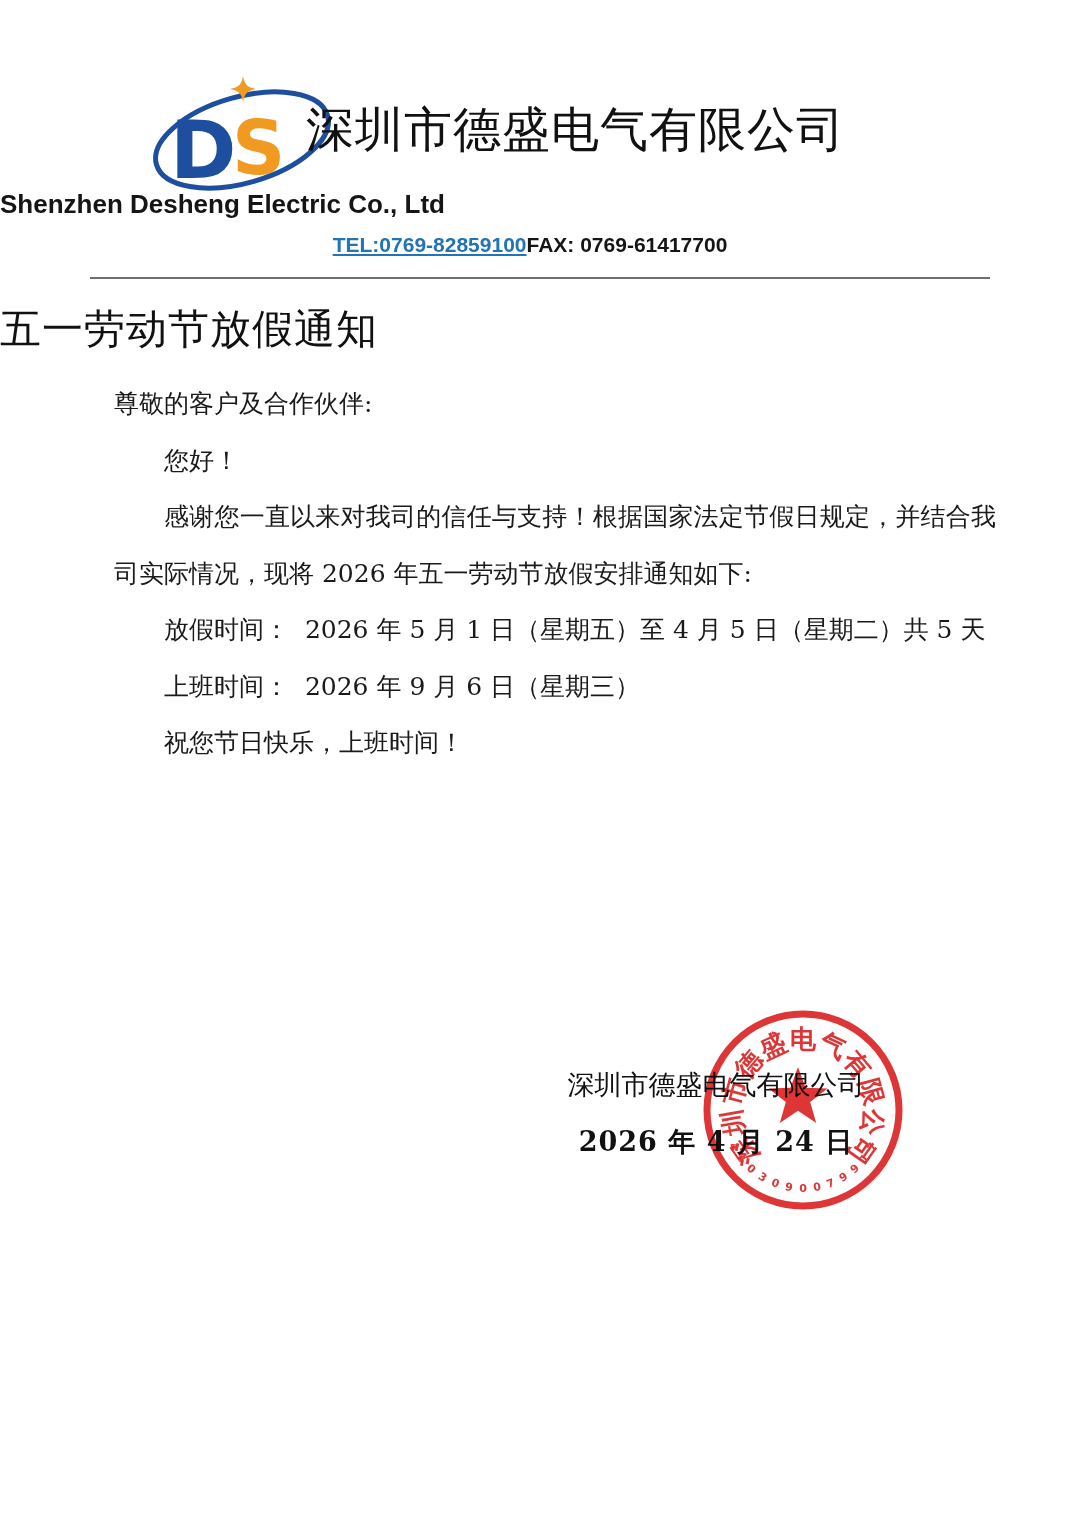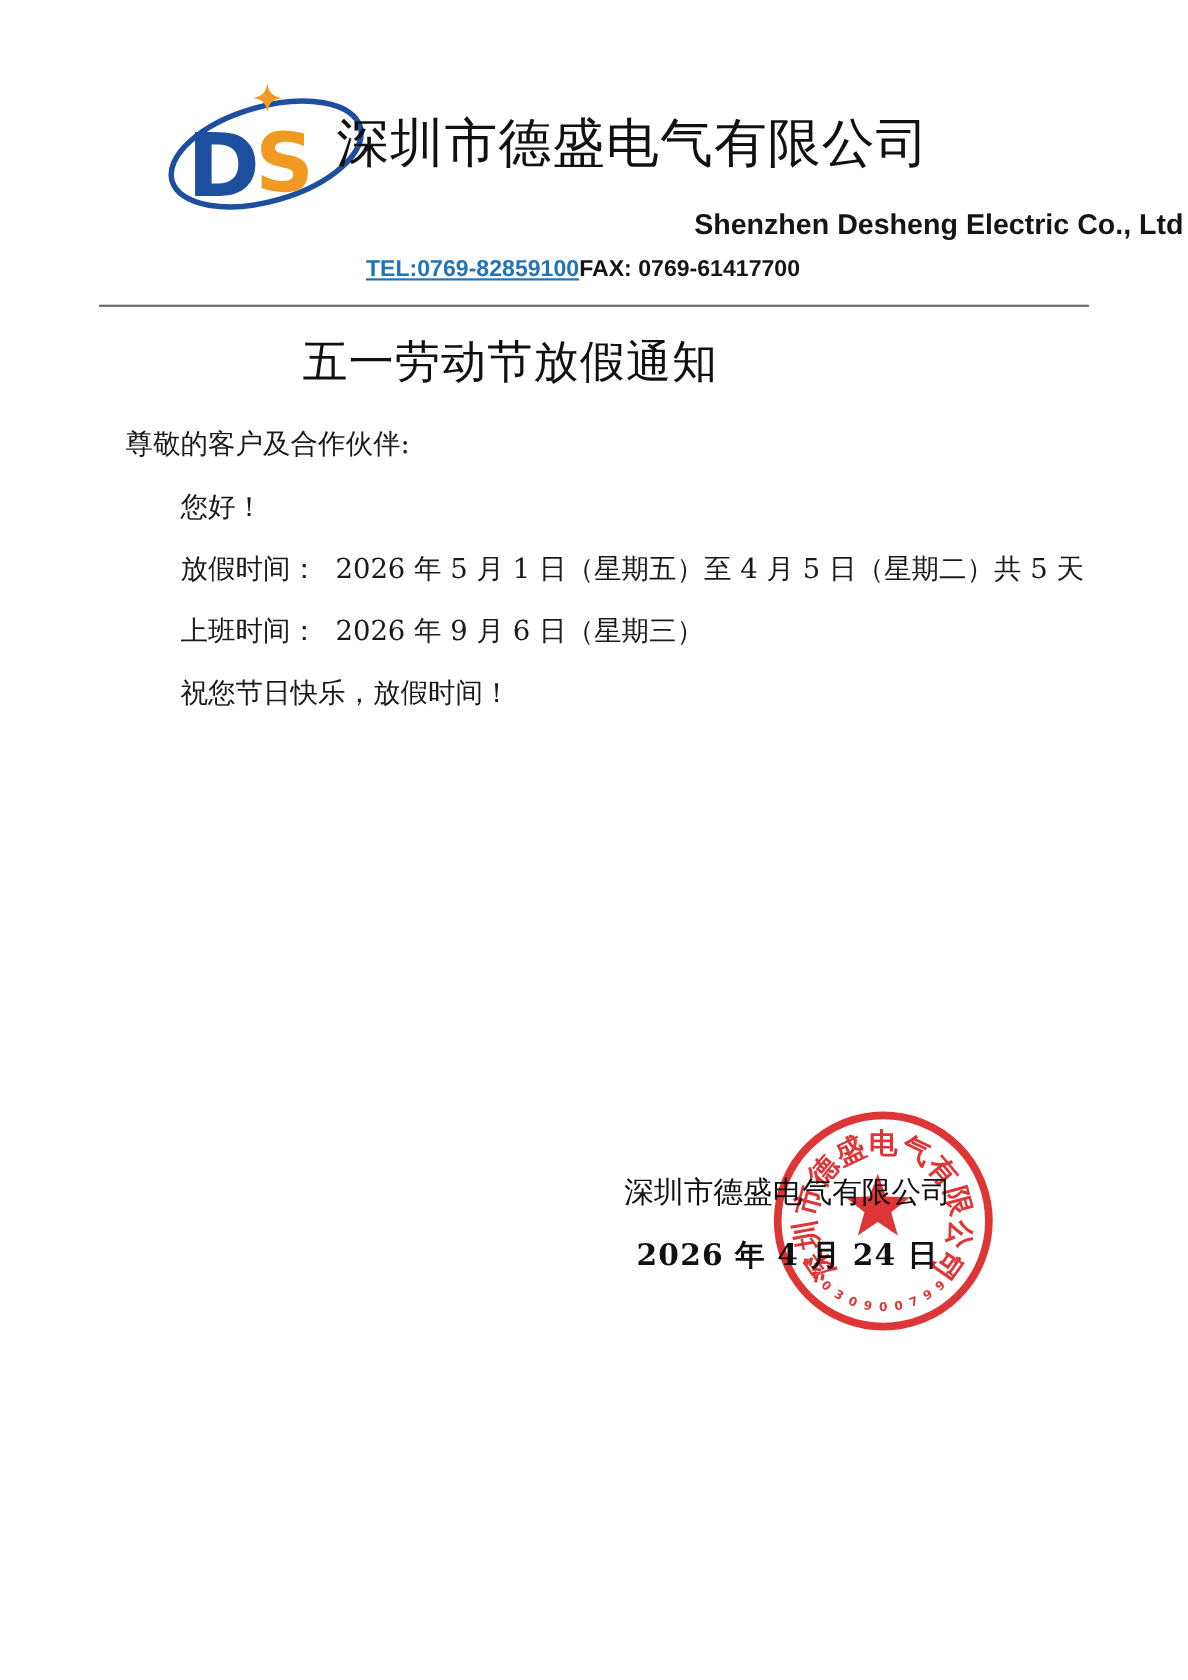--- a/index.html
+++ b/index.html
@@ -10,38 +10,38 @@
     overflow:hidden; margin:0 auto;
   }
 
   
   .logo-svg { position:absolute; left:146px; top:74px; width:192px; height:128px; }
   .cn-name {
     position:absolute; left:306px; top:98px; font-size:48px; letter-spacing:1px;
     white-space:nowrap; color:#111;
   }
   .en-name {
-    position:absolute; top:189px; left:0; width:1060px; text-align:right;
+    position:absolute; top:189px; left:0; width:1060px; text-align:left;
     font-family:"Liberation Sans","DejaVu Sans",sans-serif; font-weight:bold;
-    font-size:26px; color:#151515;margin-left:16px;
+    font-size:26px; color:#151515;
   }
   .contact-line {
     position:absolute; top:233px; left:0; width:1060px; text-align:center;
     font-family:"Liberation Sans","DejaVu Sans",sans-serif; font-weight:bold;
     font-size:21px; color:#151515;
   }
   .tel-link { color:#2274b5; text-decoration:underline; }
   .divider {
     position:absolute; top:277px; left:90px; width:900px; height:0;
     border-top:2px solid #6e6e6e;
   }
 
   
   .notice-title {
-    position:absolute; top:302px; left:0; width:928px; text-align:center;
+    position:absolute; top:302px; left:0; width:928px; 
     font-size:41px; font-weight:normal; color:#111; letter-spacing:1px;
   }
 
   
   .body-text {
     position:absolute; top:376px; left:114px; width:882px;
     font-size:25px; line-height:56.5px; text-align:justify;
   }
   .body-text p { white-space:pre-wrap; }
   .indent { text-indent:2em; }
@@ -86,23 +86,24 @@
     <a href="#" class="tel-link">TEL:0769-82859100</a><span>FAX: 0769-61417700</span>
   </div>
 
   <div class="divider"></div>
 
   <h1 class="notice-title">五一劳动节放假通知</h1>
 
   <div class="body-text">
     <p>尊敬的客户及合作伙伴:</p>
     <p class="indent">您好！</p>
+    <p class="indent">感谢您一直以来对我司的信任与支持！根据国家法定节假日规定，并结合我司实际情况，现将 2026 年五一劳动节放假安排通知如下:</p>
     <p class="indent">放假时间：  2026 年 5 月 1 日（星期五）至 4 月 5 日（星期二）共 5 天</p>
     <p class="indent">上班时间：  2026 年 9 月 6 日（星期三）</p>
-    <p class="indent">祝您节日快乐，放假时间！</p>
+    <p class="indent">祝您节日快乐，上班时间！</p>
   </div>
 
   <div class="signature">
     <div>深圳市德盛电气有限公司</div>
     <div class="sig-date">2026 年 4 月 24 日</div>
   </div>
 
   <svg class="stamp-svg" viewBox="-110 -110 220 220">
     <circle cx="0" cy="0" r="96" fill="none" stroke="#dd2b2b" stroke-width="7"></circle>
     <polygon id="stamp-star" fill="#dd2b2b" points="-5.00,-43.00 2.52,-22.36 24.48,-21.58 7.17,-8.04 13.22,13.08 -5.00,0.80 -23.22,13.08 -17.17,-8.04 -34.48,-21.58 -12.52,-22.36"></polygon>

